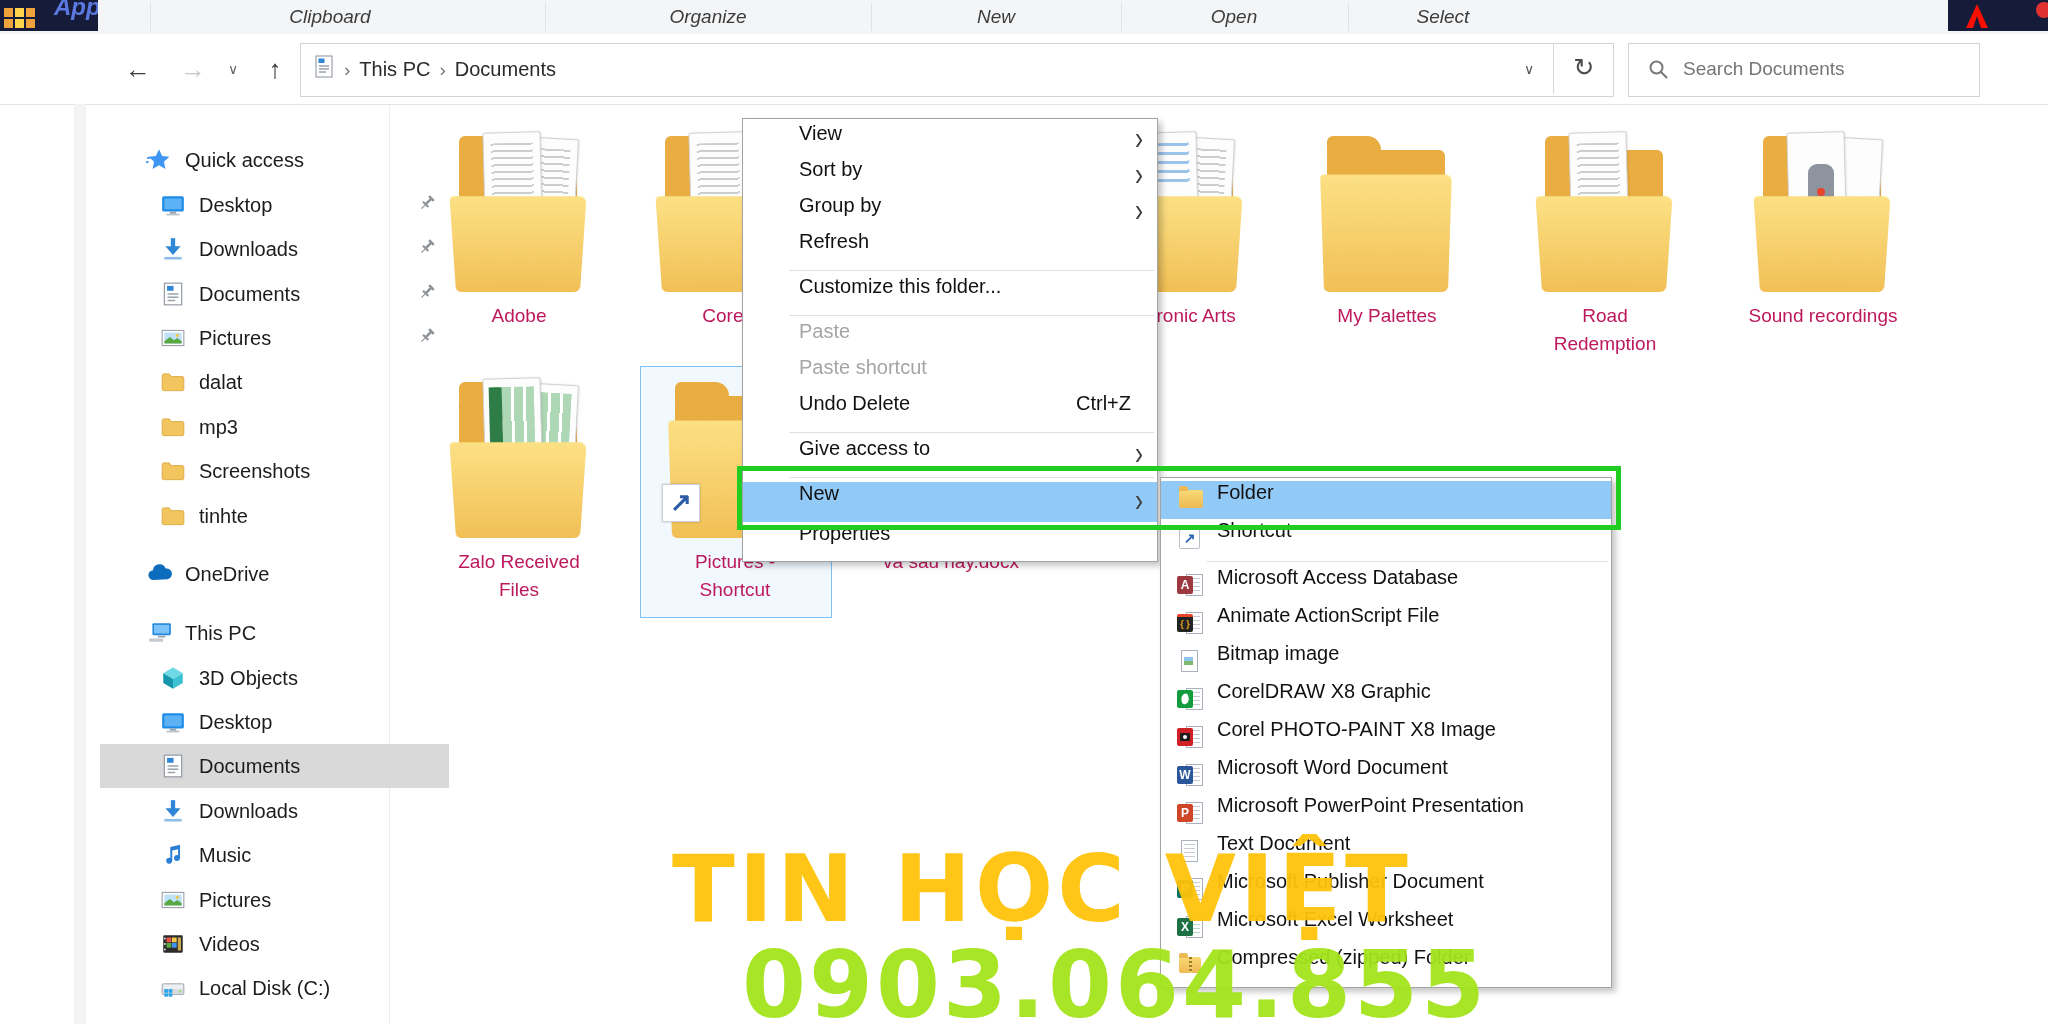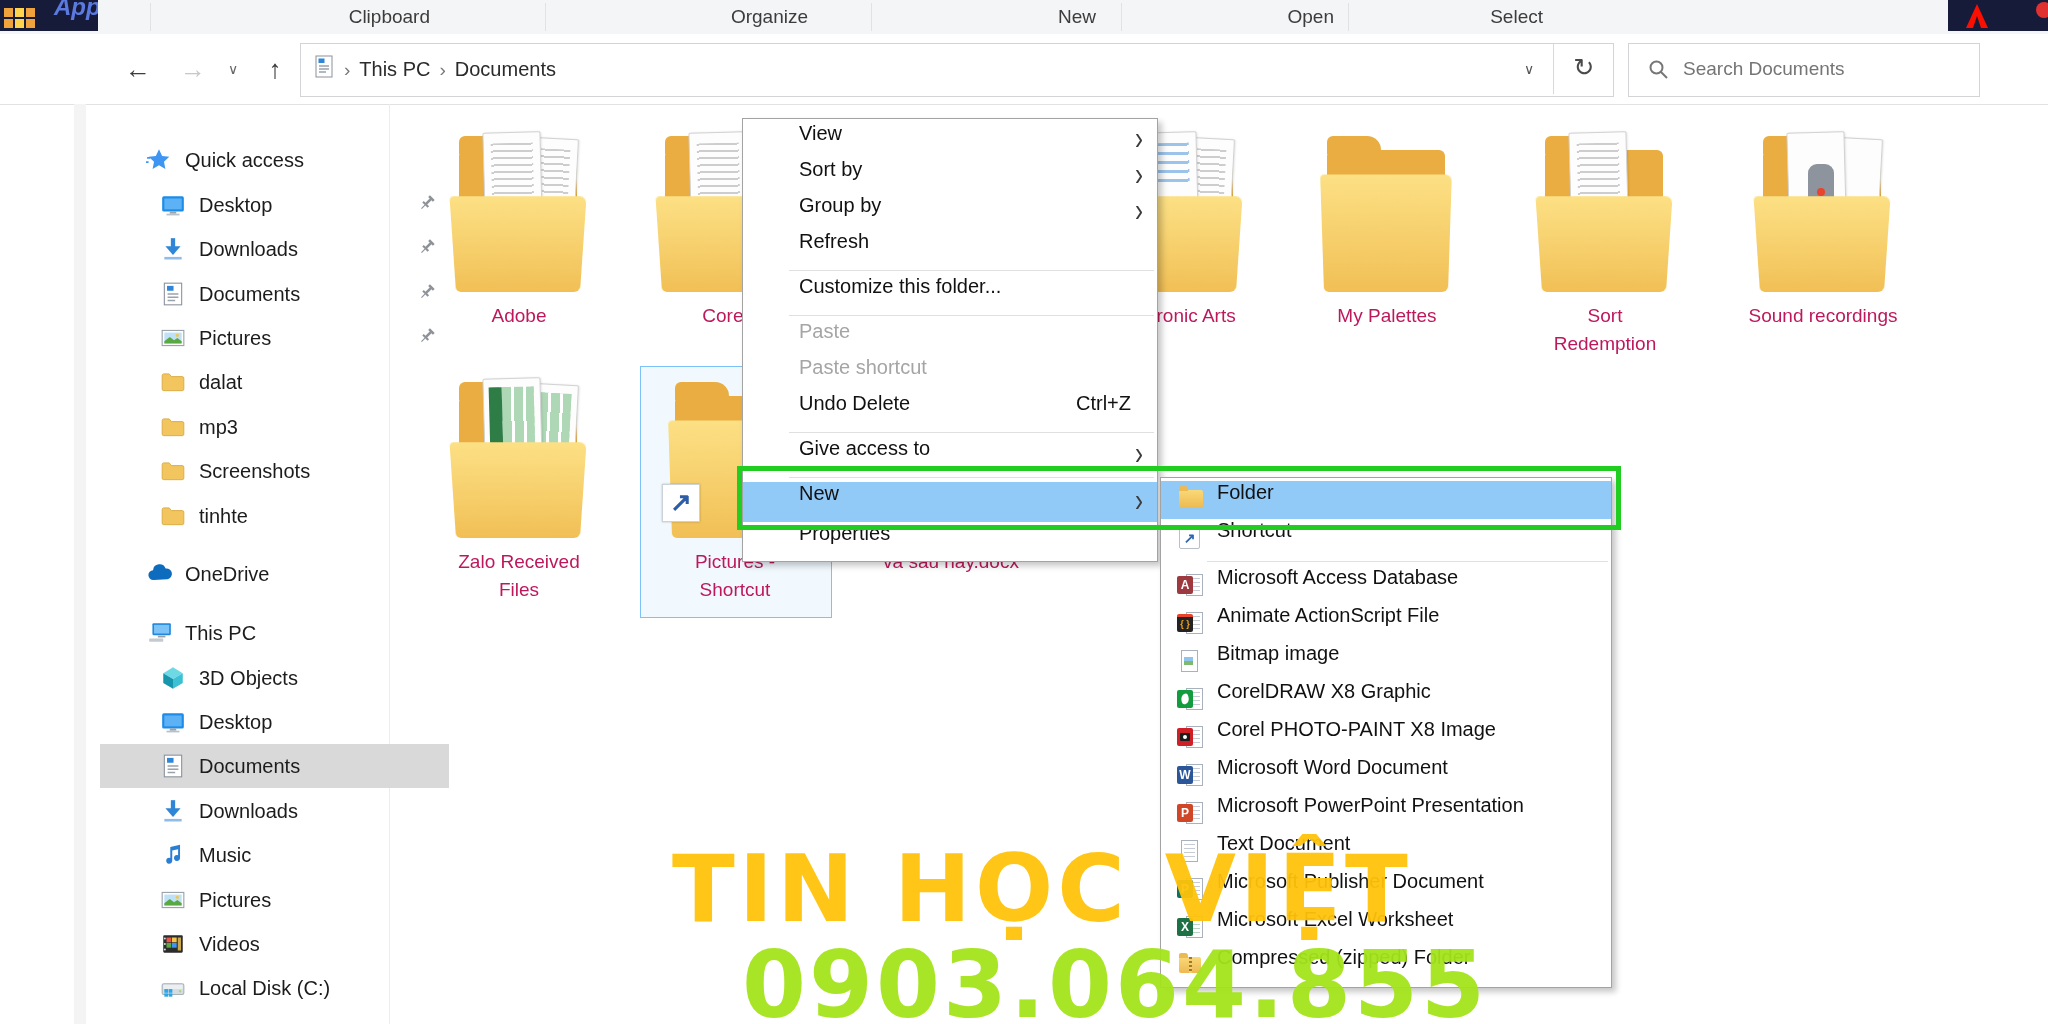--- a/index.html
+++ b/index.html
@@ -1,21 +1,21 @@
 <!DOCTYPE html>
 <html><head>
 <meta charset="utf-8">
 <style>
   html,body{margin:0;padding:0;background:#fff;}
   #stage{position:relative;width:2048px;height:1024px;background:#fff;overflow:hidden;
          font-family:"Liberation Sans",sans-serif;color:#1c1c1c;}
 
   
   .ribbon{position:absolute;left:0;top:0;width:2048px;height:34px;background:#f4f5f7;border-bottom:1px solid #e3e4e6;}
-  .rgroup{position:absolute;top:0;height:34px;line-height:34px;width:200px;text-align:right;font-size:19px;color:#3c3c3c;}
+  .rgroup{position:absolute;top:0;height:34px;line-height:34px;width:200px;text-align:center;font-size:19px;color:#3c3c3c;font-style:italic;}
   .rsep{position:absolute;top:3px;width:1px;height:28px;background:#e1e2e4;}
 
   
   .corner{position:absolute;top:0;height:31px;background:#161b3a;overflow:hidden;z-index:6;}
   #corner-left{left:0;width:98px;}
   #corner-right{left:1948px;width:100px;}
   .apps-label{position:absolute;left:54px;top:-7px;font-size:24px;font-weight:bold;color:#5b79df;font-style:italic;}
   .dot{position:absolute;width:9px;height:9px;background:#f0a23c;}
   .dot.y{background:#ffd34d;}
   .adobe-a{position:absolute;left:16px;top:3px;}
@@ -459,21 +459,21 @@
       </div>
   </div>
 
   <div class="tile" style="left:1520px;top:124px">
     <div class="ticon">
       <div class="fb"></div>
         <div class="pp p1 lines"></div>
         <div class="ff"></div>
     </div>
     <div class="lbl">
-        <div>Sort</div>
+        <div>Road</div>
         <div>Redemption</div>
       </div>
   </div>
 
   <div class="tile" style="left:1738px;top:124px">
     <div class="ticon">
       <div class="fb"></div>
         <div class="pp p1"></div>
         <div class="pp p2"></div>
         <div class="micbody"></div>

